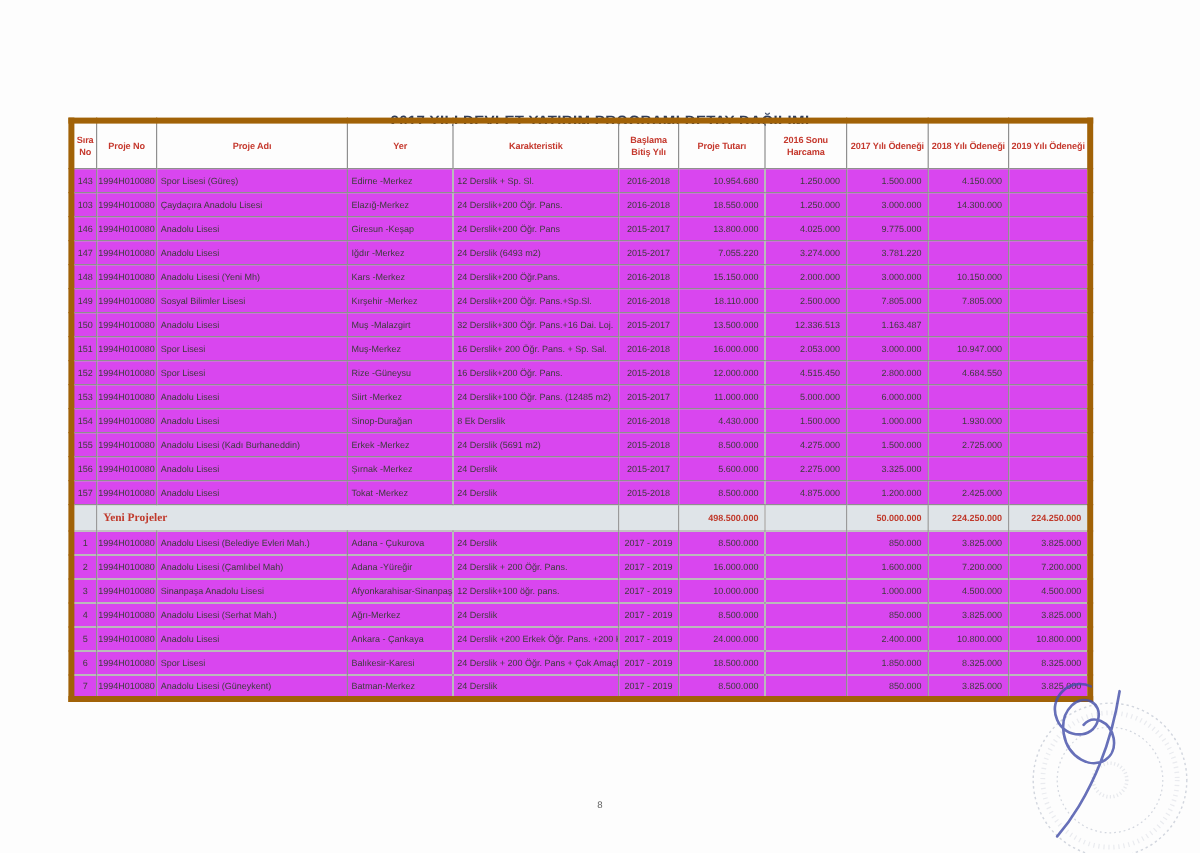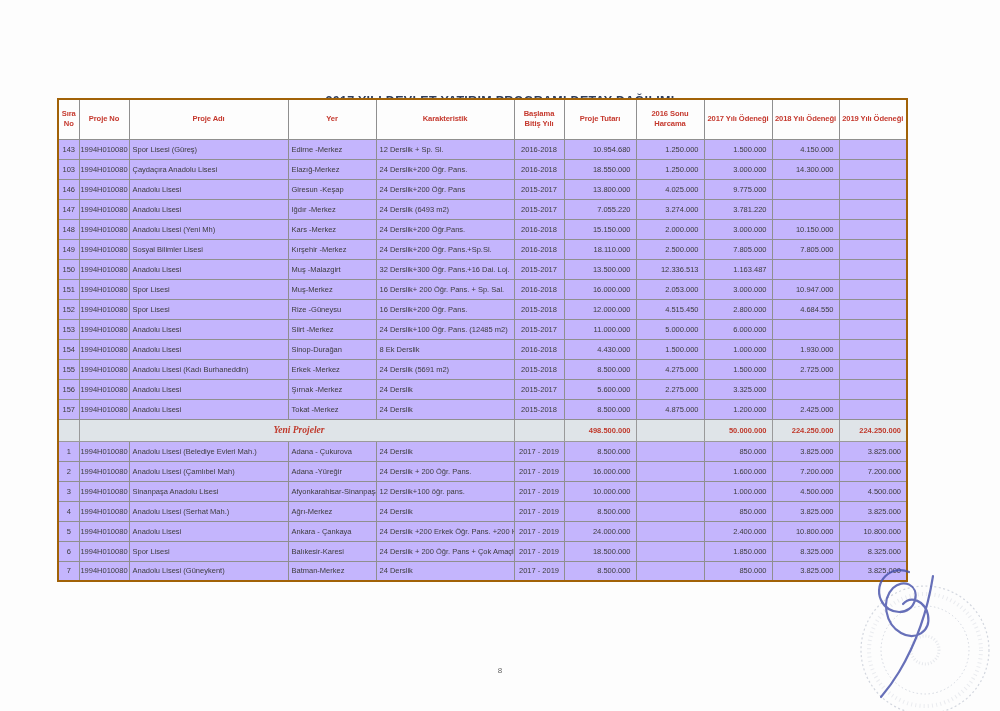--- a/index.html
+++ b/index.html
@@ -12,45 +12,45 @@
   }
   .title {
     position:absolute; top:62px; left:0; width:1000px;
     text-align:center;
     font-size:12.5px; font-weight:bold;
     color:#2e3e5e; letter-spacing:.3px;margin-top:32px;
   }
   table.detay {
     position:absolute; left:57px; top:98px; width:849px;
     border-collapse:collapse; table-layout:fixed;
-    border:2px solid #a16207;
+    border:5px solid #a16207;
   }
   th, td {
     border:1px solid #8f8f8f;
     font-size:7.5px; color:#3c3c3c;
     overflow:hidden; white-space:nowrap;
     vertical-align:middle;
   }
   thead th {
     color:#c5392e; font-weight:bold;
     height:40px; text-align:center;
     white-space:pre-line; line-height:1.3;
     font-size:7.6px; letter-spacing:-0.1px;
     background:#fdfdfd;
   }
-  tbody tr { height:20px; background:#c4b5fd; }
+  tbody tr { height:20px; background:#d946ef; }
   tr.section-row { height:22px; background:#dfe4e8; }
   tr.section-row td { border-color:#9a9a9a; }
   td.c0, td.c1, td.c5 { text-align:center; }
   td.c2, td.c3, td.c4 { text-align:left; padding-left:3px; }
   td.c6, td.c7, td.c8, td.c9, td.c10 { text-align:right; padding-right:5px; }
   td.clabel {
     font-family:"Liberation Serif", serif;
     font-weight:bold; color:#c0392b; font-size:9.5px;
-    padding-left:5px; text-align:center;font-style:italic;
+    padding-left:5px; text-align:left;
   }
   td.tot { color:#c0392b; font-weight:bold;margin-top:20px; }
   .pagenum {
     position:absolute; left:0; top:666px; width:1000px;
     text-align:center; font-size:8px; color:#666;
   }
   .stamp {
     position:absolute; left:845px; top:566px;
     width:154px; height:145px;
     pointer-events:none;

